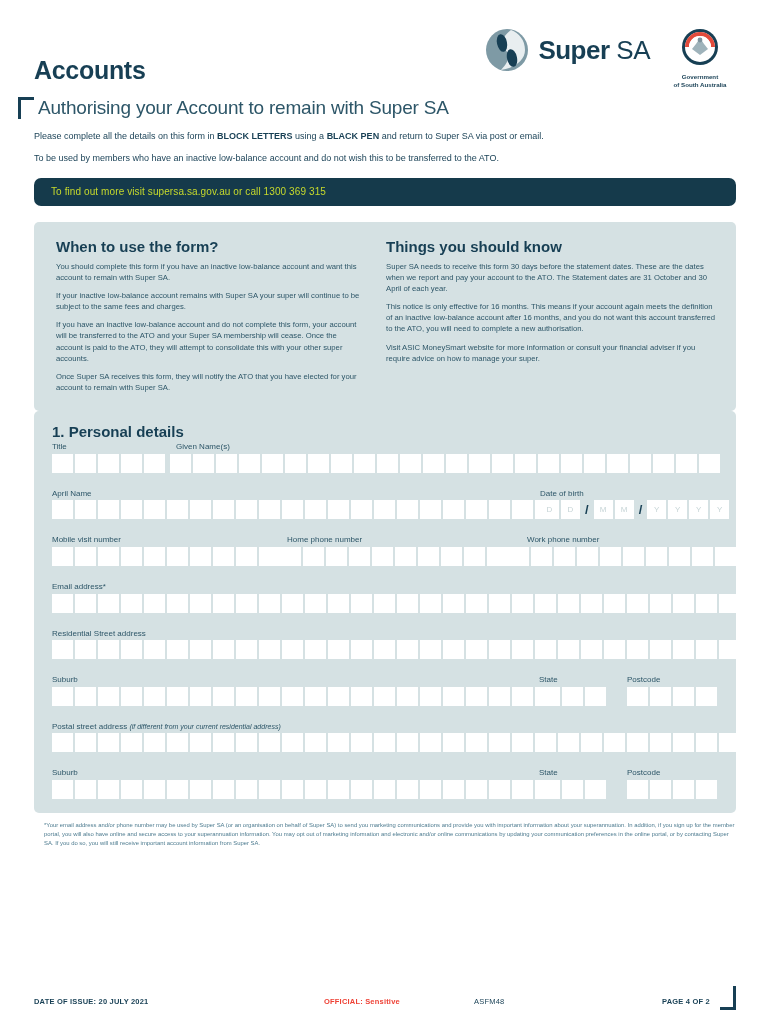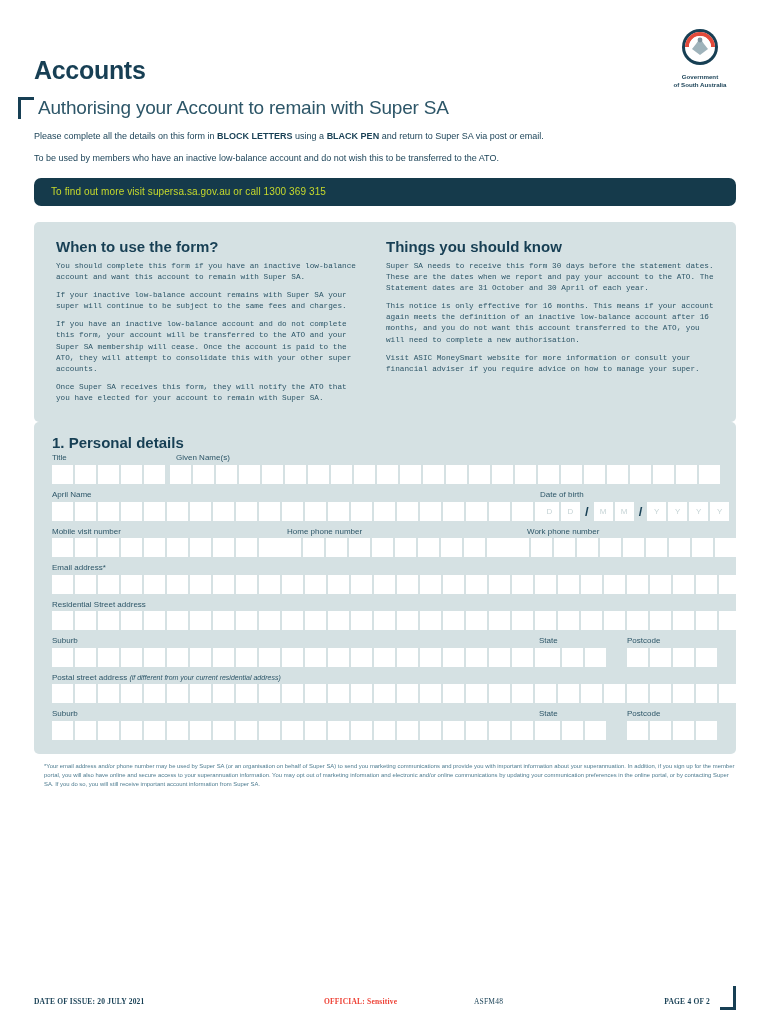--- a/index.html
+++ b/index.html
@@ -59,52 +59,52 @@
   .cid-cells .cell { width: 18px; height: 18px; background: #ffffff; }
 
   
   .info-panel {
     margin-top: 16px; background: #d5e1e3; border-radius: 5px;
     display: flex; padding: 16px 20px 18px 22px; gap: 26px;
   }
   .info-col { flex: 1; }
   .info-col.right { flex: 0 0 330px; }
   .info-head { font-size: 15px; font-weight: bold; color: #173f54; margin-bottom: 6px; }
-  .info-p { font-size: 7.7px; line-height: 1.45; color: #2d5668; margin-bottom: 7px; font-family: Liberation Mono, monospace; }
+  .info-p { font-size: 7.7px; line-height: 1.45; color: #2d5668; margin-bottom: 7px; }
   .info-p:last-child { margin-bottom: 0; }
 
   
   .form-panel {
     margin-top: 0; background: #d5e1e3; border-radius: 5px;
     padding: 12px 16px 14px 18px;
   }
   .section-head { font-size: 15px; font-weight: bold; color: #173f54; margin-bottom: 2px; }
   .field-label { font-size: 8px; color: #2d5668; margin-bottom: 2px; line-height: 1.2; }
   .field-label .ital { font-style: italic; font-size: 7px; }
-  .field-row { margin-bottom: 6px; }
+  .field-row { margin-bottom: 16px; }
   .cells { display: flex; gap: 2px; }
   .cells .cell { height: 19px; background: #ffffff; flex: 0 0 auto; }
   .labels-row { display: flex; }
   .groups-row { display: flex; }
 
   .dob-sep { font-size: 13px; font-weight: bold; color: #173f54; align-self: center;
              padding: 0 3px; line-height: 19px; }
   .cell.ph { display: flex; align-items: center; justify-content: center;
              font-size: 8px; color: #c6d4d6; }
 
   
   .footnote {
     margin-top: 8px; font-size: 5.9px; line-height: 1.5; color: #4e7c90; padding-left: 10px;
   }
 
   
   .page-footer {
     position: absolute; left: 34px; right: 34px; bottom: 18px;
     display: flex; align-items: flex-start; font-size: 7.5px; font-weight: bold;
-    color: #173f54; letter-spacing: 0.2px; font-family: Liberation Serif, serif;
+    color: #173f54; letter-spacing: 0.2px;
   }
   .foot-issue { width: 290px; }
   .foot-official { color: #ee4135; width: 150px; }
   .foot-code { width: 160px; text-align: left; font-weight: normal; }
   .foot-page { flex: 1; text-align: right; padding-right: 26px; }
   .corner-bracket-br {
     position: absolute; right: 0px; bottom: -4px; width: 16px; height: 24px;
     border-right: 3px solid #173f54; border-bottom: 3px solid #173f54;
   }
 </style>
@@ -114,20 +114,29 @@
 <div class="page">
 
   <div class="header">
     <div class="title-block">
       <div class="main-title">
         <br>
         <span>Accounts</span>
       </div>
     </div>
     <div class="logo-block">
+      <div class="supersa-logo">
+        <svg class="sa-mark" viewBox="0 0 44 44">
+          <circle cx="22" cy="22" r="21" fill="#7e9aa5"></circle>
+          <path d="M26 2 C16 10 14 18 20 22 C26 26 24 34 16 42 C30 40 40 32 40 22 C40 12 34 5 26 2 Z" fill="#e8eef0"></path>
+          <ellipse cx="17" cy="15" rx="5" ry="9" fill="#173f54" transform="rotate(-12 17 15)"></ellipse>
+          <ellipse cx="27" cy="30" rx="5" ry="9" fill="#173f54" transform="rotate(-12 27 30)"></ellipse>
+        </svg>
+        <div class="supersa-word"><span>Super</span> <span class="light">SA</span></div>
+      </div>
       <div class="govt-block">
         <svg class="govt-crest" viewBox="0 0 38 38">
           <circle cx="19" cy="19" r="18" fill="#173f54"></circle>
           <circle cx="19" cy="19" r="15" fill="#ffffff"></circle>
           <path d="M4 19 A15 15 0 0 1 34 19 L30 19 A11 11 0 0 0 8 19 Z" fill="#e14b3c"></path>
           <circle cx="19" cy="19" r="11" fill="#ffffff"></circle>
           <path d="M19 10 L23 16 L27 21 L19 27 L11 21 L15 16 Z" fill="#9fb3bb"></path>
           <circle cx="19" cy="12" r="2.4" fill="#7e929c"></circle>
         </svg>
         <div class="govt-text">

